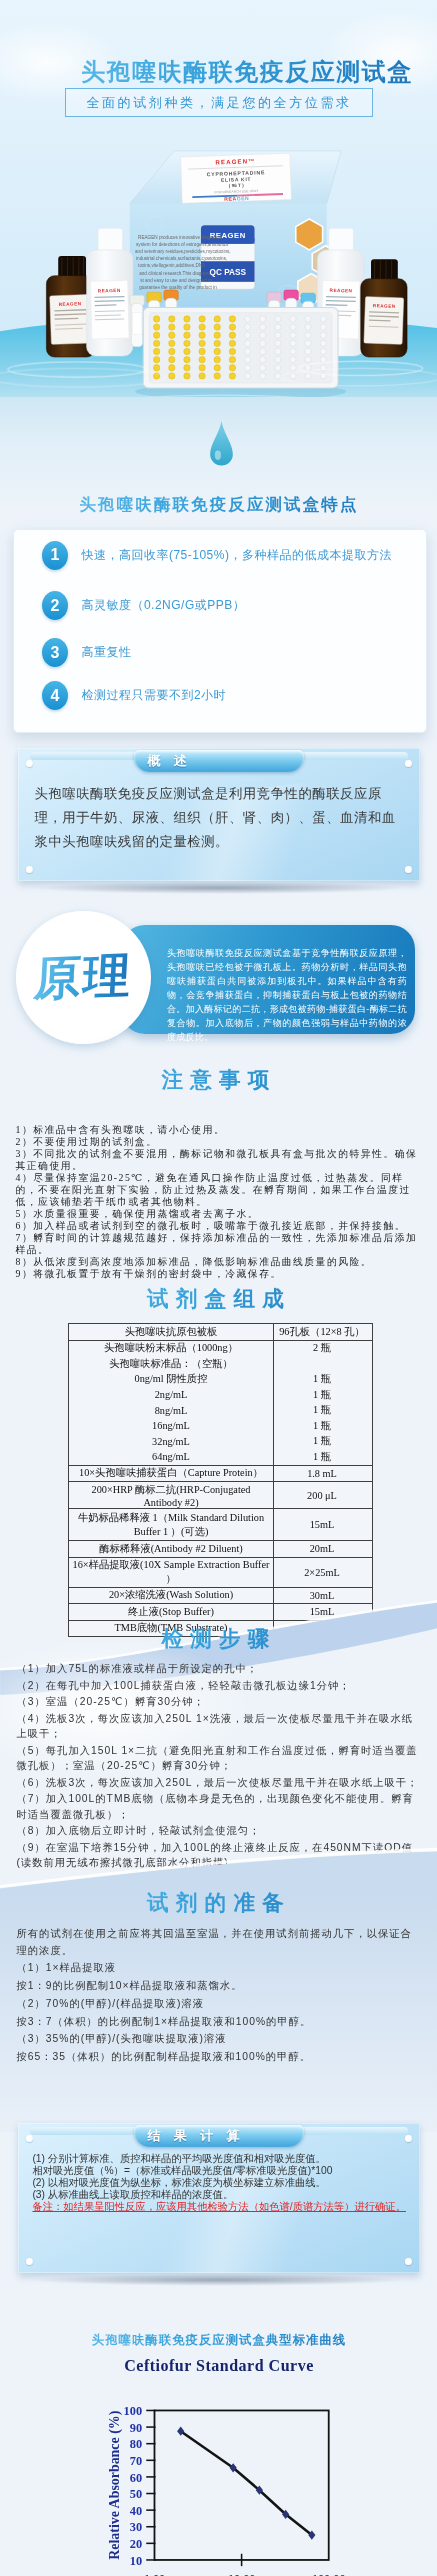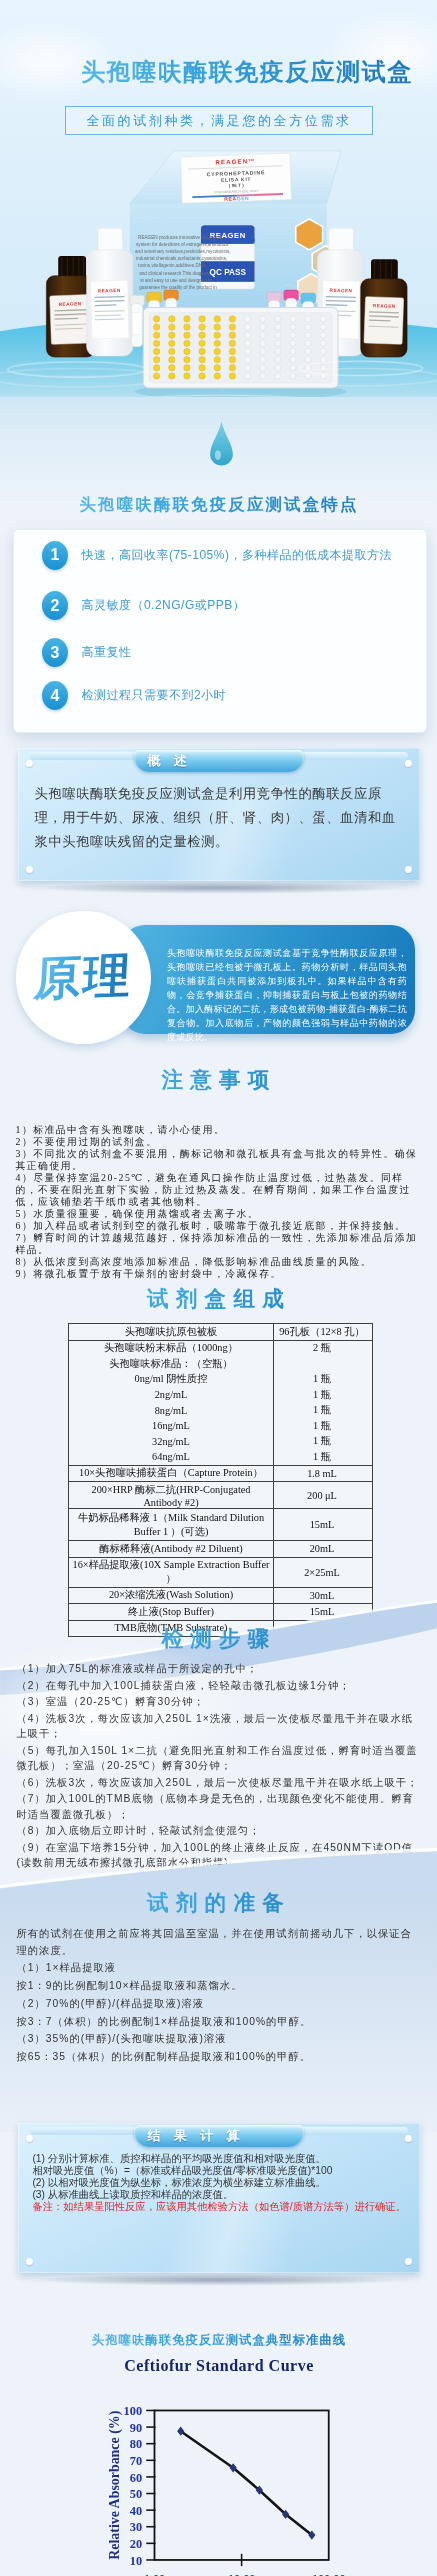--- a/index.html
+++ b/index.html
@@ -12,21 +12,21 @@
   .gt{color:#2b8fd0;}
   @supports (-webkit-background-clip:text){
     .gt{background:linear-gradient(100deg,#6cc6ef 0%,#35a0da 45%,#176cb4 100%);-webkit-background-clip:text;background-clip:text;color:transparent;}
   }
   .section-title{font-size:21.6px;font-weight:bold;letter-spacing:7.2px;}
 
   
   .hero-bg{top:0;left:0;width:438px;height:397px;background:linear-gradient(180deg,#e9f5fd 0%,#ddeffb 45%,#cfe9f8 100%);}
   .cloud{border-radius:50%;background:radial-gradient(ellipse at center,rgba(255,255,255,.85),rgba(255,255,255,0) 70%);}
   .hero-title{top:56px;font-size:24px;font-weight:bold;letter-spacing:1.5px;padding-left:28px;}
-  .hero-sub-wrap{top:106px;border-radius:13px;}
+  .hero-sub-wrap{top:88px;border-radius:13px;}
   .hero-sub{display:inline-block;border:1px solid #69b6e4;padding:4.6px 20.6px;font-size:13px;letter-spacing:2.6px;color:#3295d2;background:rgba(255,255,255,.25);}
   .transition{top:397px;left:0;width:438px;height:108px;background:linear-gradient(180deg,#cfe7f4 0%,#e2eff8 45%,#ecf3f9 100%);}
 
   
   .features-title{top:494px;font-size:16.5px;font-weight:bold;letter-spacing:2.1px;}
   .features-card{top:529px;left:13px;width:412px;height:202px;background:#fdfeff;border-radius:5.2px;border:0.5px solid #e4edf4;box-shadow:0 5.2px 13px rgba(110,145,180,.25);}
   .feat-row{position:absolute;left:28px;display:flex;align-items:center;}
   .feat-num{width:26px;height:29px;border-radius:50%;background:linear-gradient(180deg,#46b4e4,#1a90d2);color:#fff;font-size:16px;font-weight:bold;display:flex;align-items:center;justify-content:center;box-shadow:0 1.5px 3.1px rgba(30,120,180,.3);flex:0 0 auto;}
   .feat-text{margin-left:13.4px;font-size:12px;color:#3e9ad4;letter-spacing:0.5px;}
 
@@ -35,21 +35,21 @@
   .glass-sheen{position:absolute;left:0;top:0;width:100%;height:100%;overflow:hidden;border-radius:2.1px;}
   .glass-sheen:before{content:"";position:absolute;left:-30%;top:35%;width:160%;height:120%;background:linear-gradient(115deg,rgba(255,255,255,0) 42%,rgba(255,255,255,.35) 50%,rgba(255,255,255,0) 60%);transform:rotate(-8deg);}
   .tabstrip{position:absolute;top:4.1px;left:3%;width:94%;height:7.7px;border-radius:4.1px;background:linear-gradient(180deg,#e8f6fd,#b9e0f5);}
   .cardtab{position:absolute;top:2.1px;left:50%;transform:translateX(-50%);width:170px;height:21.6px;border-radius:5.2px 5.2px 15.5px 15.5px;background:linear-gradient(180deg,#d3effc 0%,#7fcdf0 45%,#3fa4dc 100%);box-shadow:0 1.5px 3.1px rgba(40,100,150,.35),inset 0 1.5px 2.6px rgba(255,255,255,.85);display:flex;align-items:center;}
   .cardtab span{color:#fff;font-size:13px;font-weight:bold;letter-spacing:13.4px;text-indent:13.4px;text-shadow:0 0.5px 1px rgba(30,90,140,.55);}
   .screw{position:absolute;width:6.7px;height:6.7px;border-radius:50%;background:radial-gradient(circle at 35% 35%,#ffffff 55%,#cddbe6);box-shadow:0 0.5px 1px rgba(60,90,120,.4);}
   .card-shadow{position:absolute;height:12.4px;background:radial-gradient(ellipse at center,rgba(80,100,125,.5) 0%,rgba(80,100,125,0) 70%);}
   .overview-text{position:absolute;left:16.5px;top:34px;width:372px;font-size:13.4px;line-height:24px;color:#3a3a3a;letter-spacing:0.5px;}
   .results-lines{position:absolute;left:14.4px;top:30px;width:376px;font-size:10.3px;line-height:12px;color:#333;}
   .results-lines p{margin:0;}
-  .results-note{color:#e02525;}
+  .results-note{color:#e02525;text-decoration:underline;}
 
   
   .pr-panel{top:925px;left:121px;width:294px;height:109px;border-radius:24px;background:linear-gradient(115deg,#54b7e2 0%,#2e97cf 45%,#1576ba 100%);box-shadow:0 4.1px 9.3px rgba(40,110,165,.3);}
   .pr-text{position:absolute;left:46px;top:20.6px;width:240px;font-size:9px;line-height:14px;color:#fff;letter-spacing:0.3px;text-align:justify;}
   .pr-circle{top:911px;left:15.5px;width:135px;height:133px;border-radius:50%;background:radial-gradient(circle at 40% 35%,#ffffff 70%,#eef6fb);box-shadow:0 3.1px 8.2px rgba(60,120,170,.25);display:flex;align-items:center;justify-content:center;}
   .pr-big{font-size:47px;font-weight:bold;letter-spacing:2.1px;transform:skewX(-5deg) rotate(-2deg);}
 
   
   .notice-title{top:1065px;}
   .notice-list{top:1124px;left:15.5px;width:407px;font-family:"Liberation Serif","DejaVu Serif",serif;font-size:9.8px;line-height:12px;color:#1c1c1c;letter-spacing:1.5px;}

